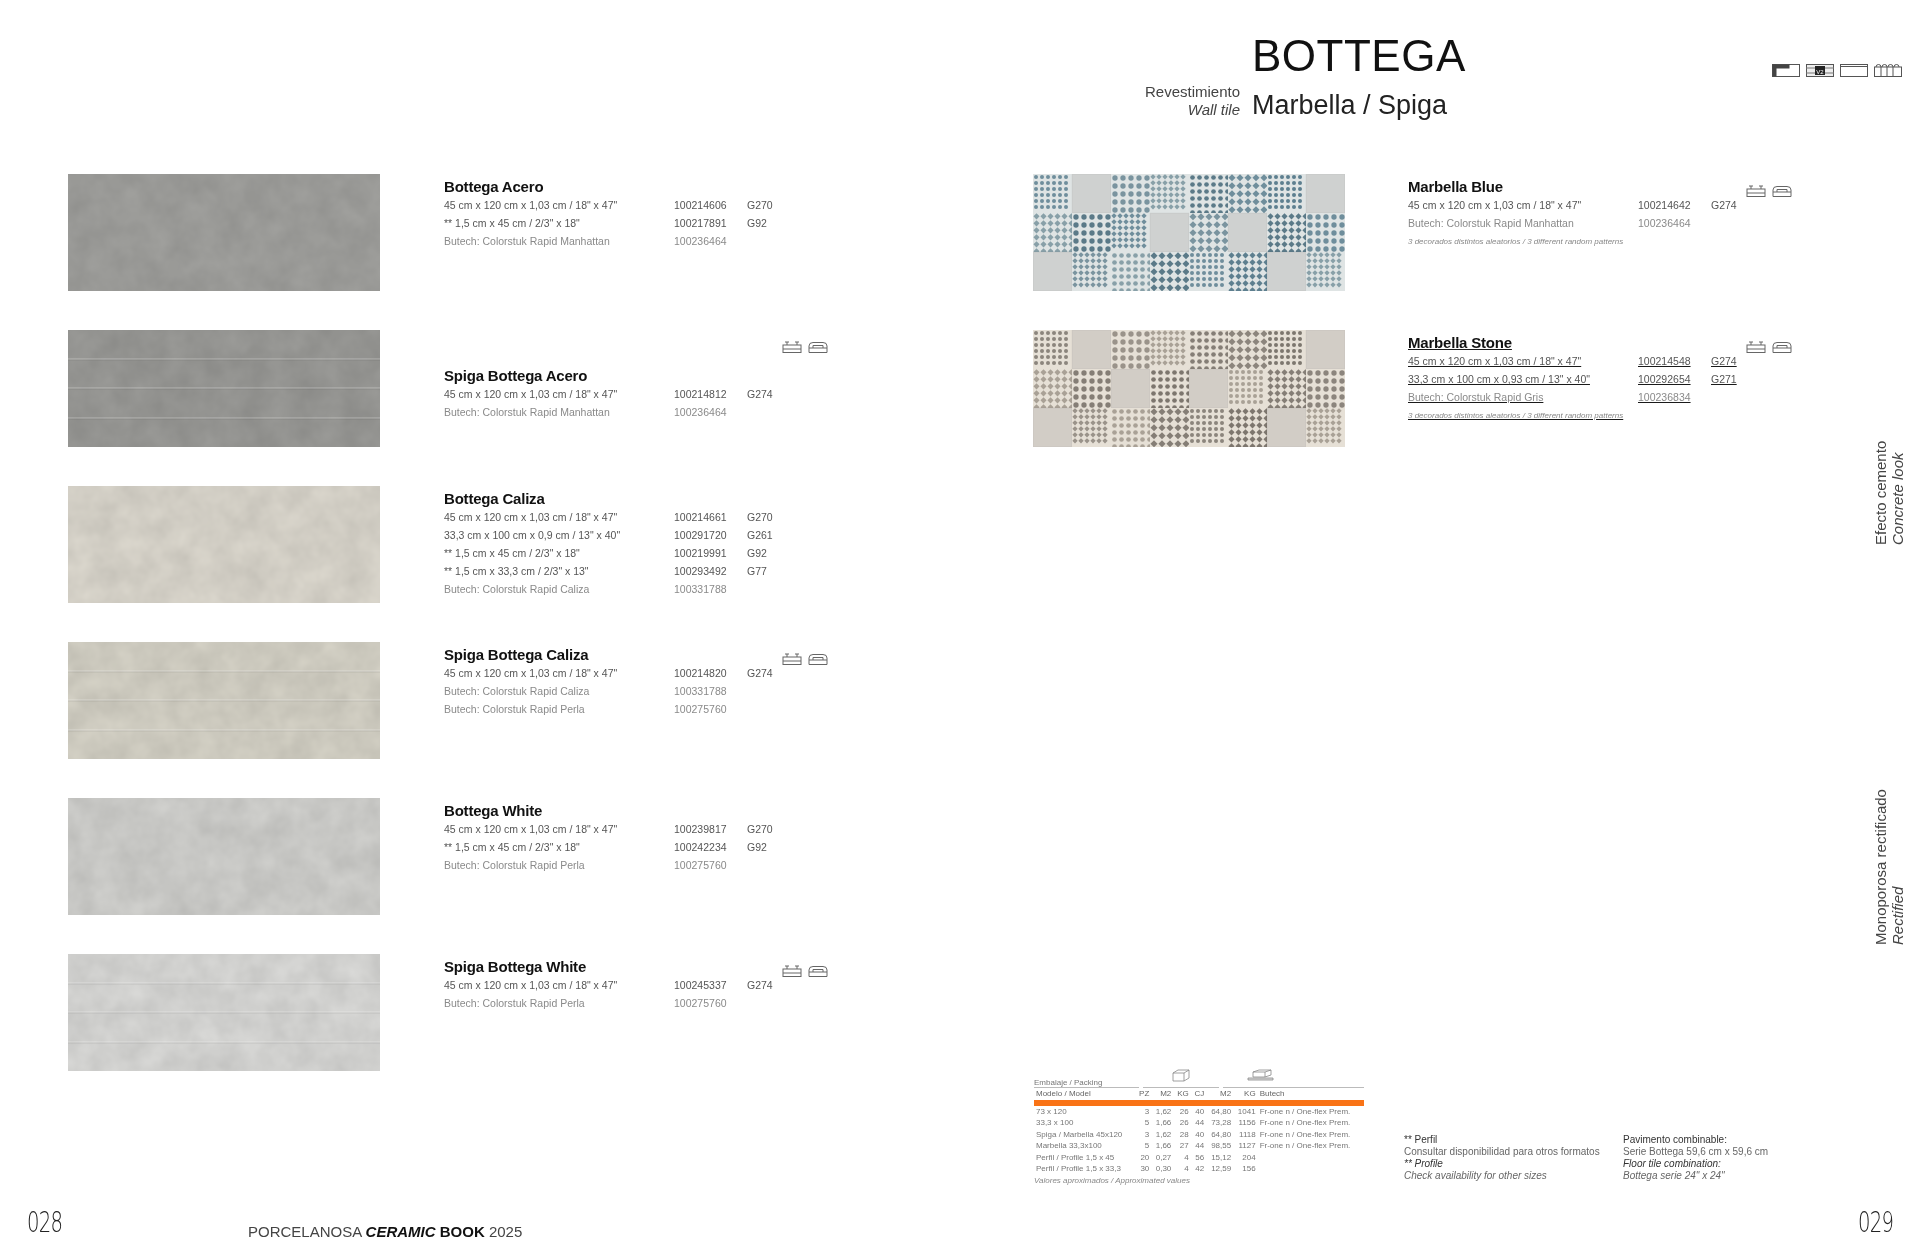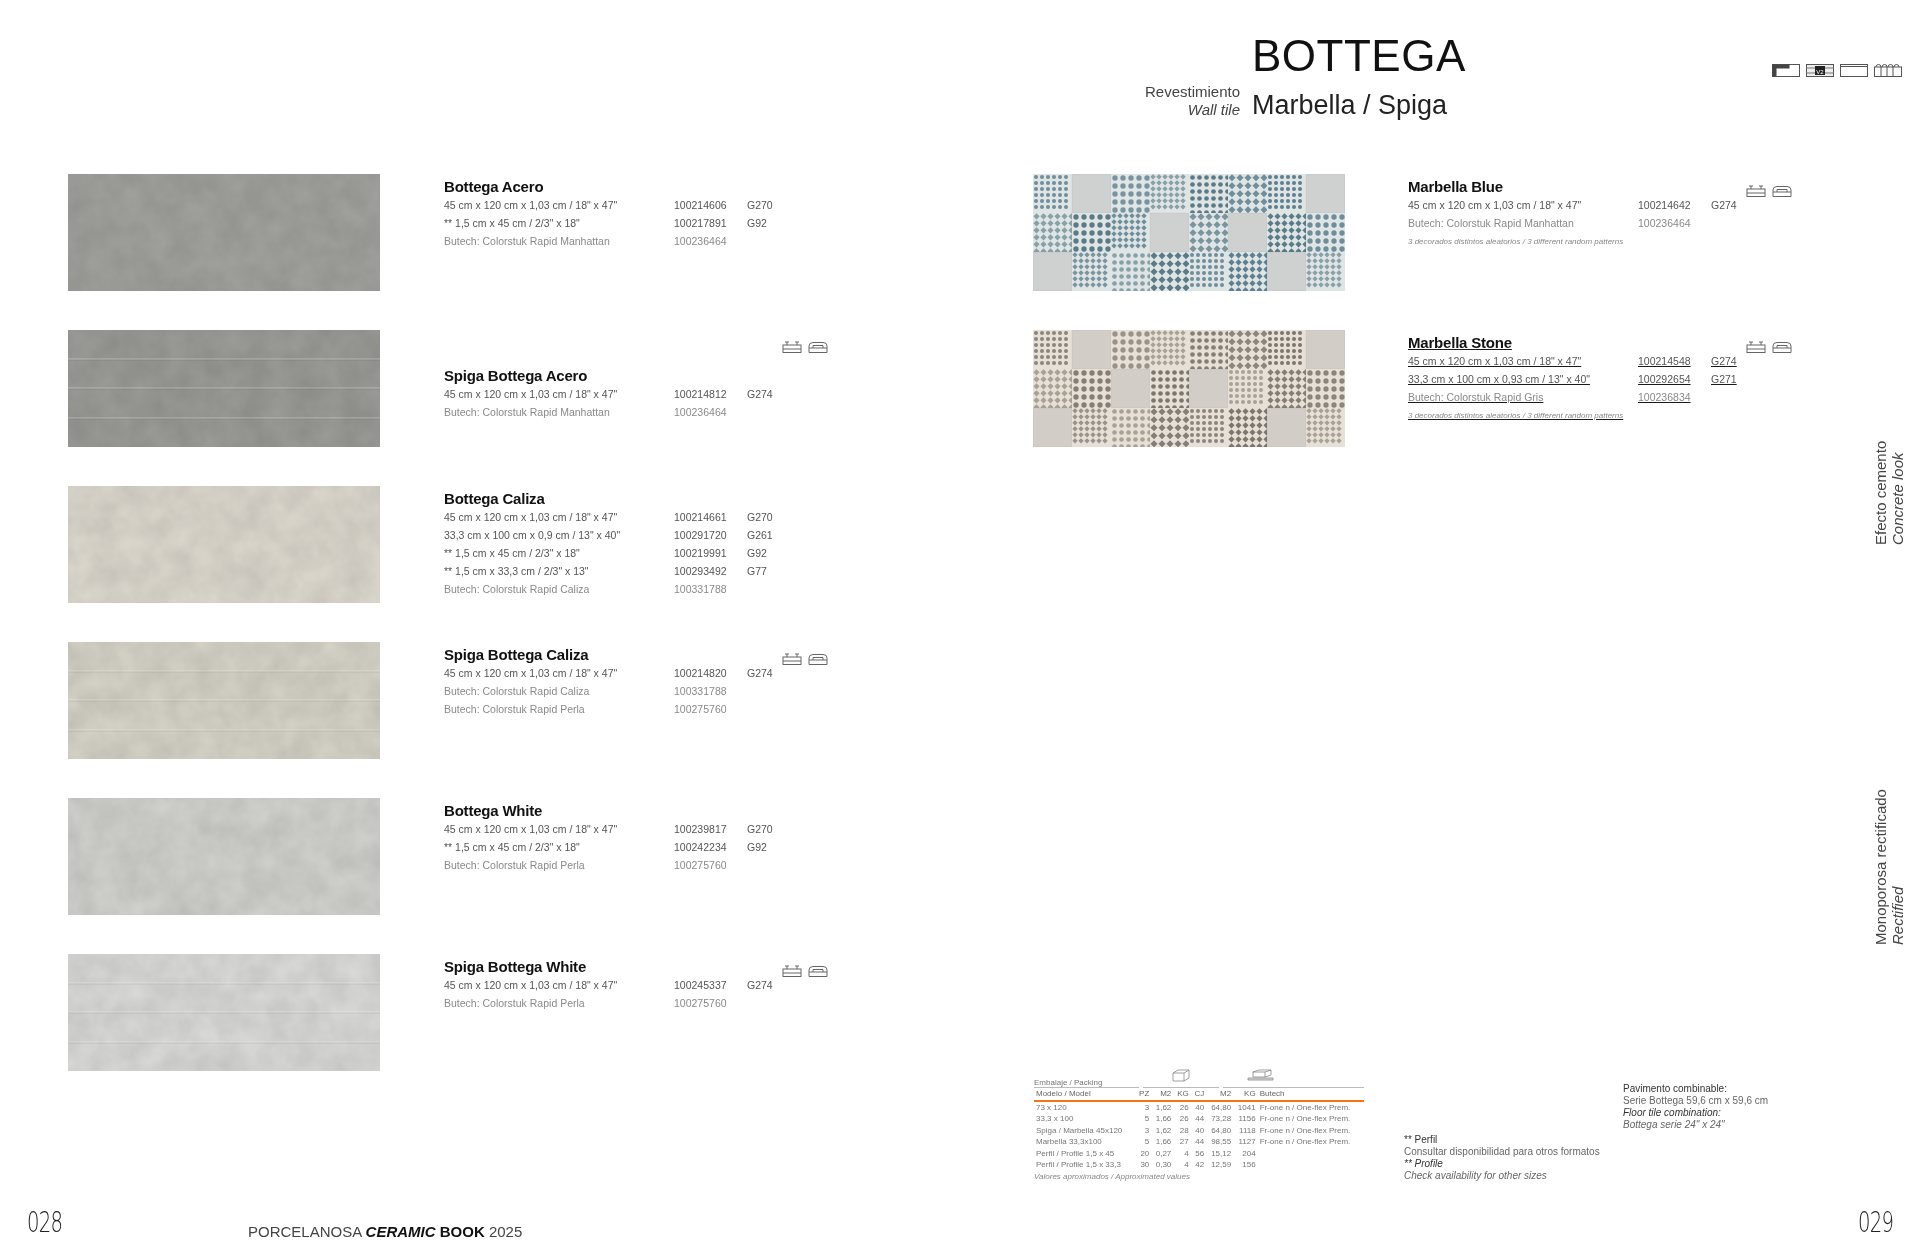--- a/index.html
+++ b/index.html
@@ -28,21 +28,21 @@
   .pkg-icons { display:flex; gap:6px; position:absolute; }
 
   
   .side { transform:rotate(-90deg); transform-origin:left top; font-size:15px; color:#444; white-space:nowrap; line-height:1.1; }
   .side .it { font-style:italic; }
 
   
   .pack { left:1034px; top:1070px; width:330px; font-size:8px; color:#777; }
   .pack table { border-collapse:collapse; width:100%; }
   .pack td { padding:0 2px; height:11.5px; white-space:nowrap; }
-  .pack .hdr td { color:#666; border-bottom:2px solid #f97316; }
+  .pack .hdr td { color:#666; border-bottom:6px solid #f97316; }
   .pack .num { text-align:right; }
   .pack .foot { font-style:italic; color:#888; margin-top:1px; }
 
   .notes { font-size:10px; color:#666; line-height:12px; }
   .notes .b { color:#333; }
   .notes .it { font-style:italic; }
 
   .folio { font-family:"DejaVu Sans", sans-serif; font-size:28px; color:#222; transform:scaleX(0.7); transform-origin:left top; font-weight:300; letter-spacing:-1px; }
   .footer-brand { left:248px; top:1223px; font-size:15px; color:#444; }
   .footer-brand b { color:#111; }
@@ -1736,21 +1736,21 @@
   </table>
   <div class="foot">Valores aproximados / Approximated values</div>
 </div>
 
 <div class="abs notes" style="left:1404px; top:1134px;">
   <div class="b">** Perfil</div>
   <div>Consultar disponibilidad para otros formatos</div>
   <div class="it b">** Profile</div>
   <div class="it">Check availability for other sizes</div>
 </div>
-<div class="abs notes" style="left:1623px; top:1083px;">
+<div class="abs notes" style="left:1623px; top:1134px;">
   <div class="b">Pavimento combinable:</div>
   <div>Serie Bottega 59,6 cm x 59,6 cm</div>
   <div class="it b">Floor tile combination:</div>
   <div class="it">Bottega serie 24" x 24"</div>
 </div>
 
 <div class="abs folio" style="left:27px; top:1206px;">028</div>
 <div class="abs folio" style="left:1858px; top:1206px;">029</div>
 <div class="abs footer-brand">
   <span>PORCELANOSA</span>

